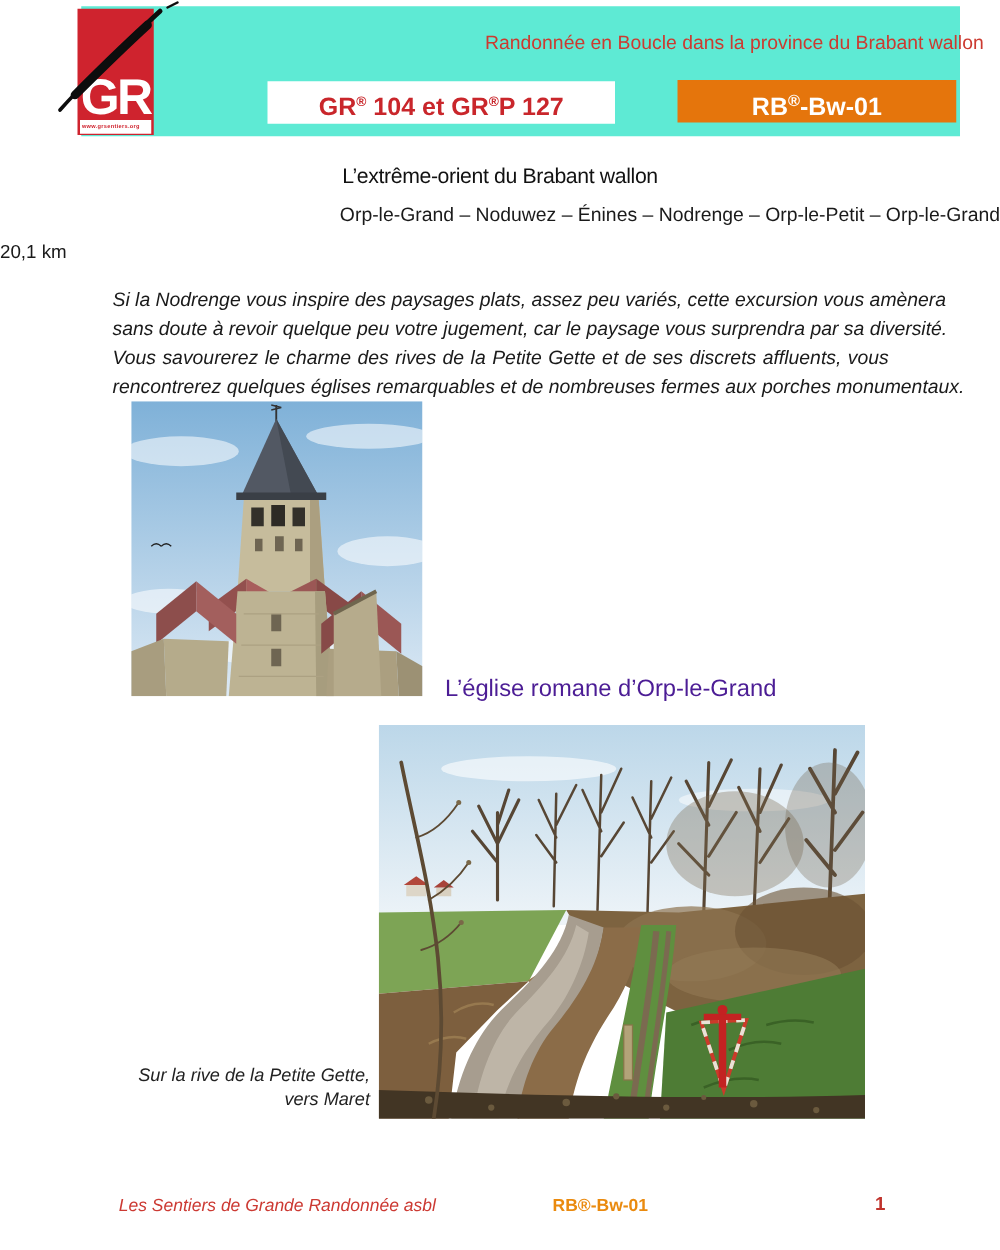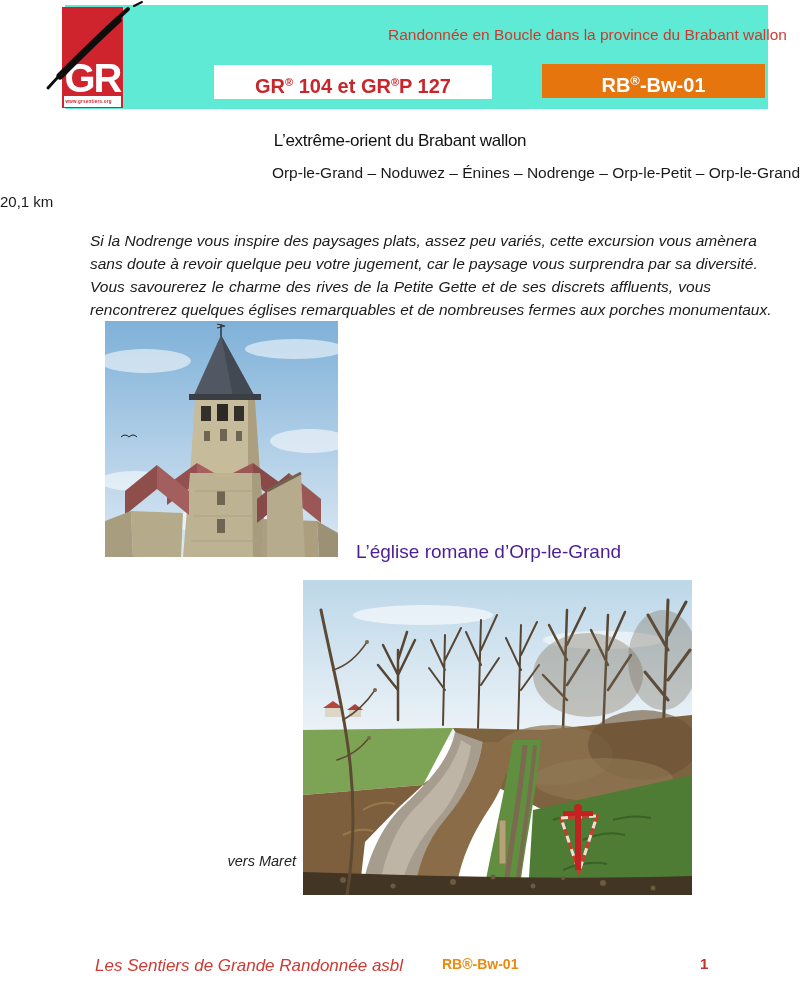--- a/index.html
+++ b/index.html
@@ -41,21 +41,21 @@
   
   .church-photo{position:absolute;left:105px;top:321px;width:233px;height:236px;}
   .church-caption{position:absolute;left:356px;top:541px;font-size:19px;color:#4c1d95;}
   .river-photo{position:absolute;left:303px;top:580px;width:389px;height:315px;}
   .river-caption{position:absolute;left:100px;top:852px;width:196px;text-align:right;
                  font-style:italic;font-size:14.5px;line-height:19px;color:#222;}
   figure{margin:0;padding:0;}
   figure svg{display:block;}
 
   
-  .footer-left{position:absolute;left:95px;top:956px;font-style:italic;font-size:17px;color:#cc3a33;}
+  .footer-left{position:absolute;left:95px;top:956px;font-style:italic;font-size:14px;color:#cc3a33;}
   .footer-center{position:absolute;left:442px;top:956px;font-weight:bold;font-size:14px;color:#ea8a0e;}
   .footer-page{position:absolute;left:700px;top:955px;font-weight:bold;font-size:15px;color:#c0332c;}
 </style>
 </head>
 <body>
 
 <div class="page">
 
   <div class="band">
     <div class="tagline">Randonnée en Boucle dans la province du Brabant wallon</div>
@@ -223,20 +223,21 @@
       <g stroke="#5d4a33" fill="none" stroke-linecap="round">
         <path d="M18,30 C36,120 62,200 44,315" stroke-width="3"></path>
         <path d="M30,90 C44,86 56,74 64,62 M40,140 C54,132 64,122 72,110 M34,180 C48,176 58,168 66,158" stroke-width="1.5"></path>
         <circle cx="64" cy="62" r="2" fill="#7a6848" stroke="none"></circle>
         <circle cx="72" cy="110" r="2" fill="#7a6848" stroke="none"></circle>
         <circle cx="66" cy="158" r="2" fill="#7a6848" stroke="none"></circle>
       </g>
     </svg>
   </figure>
   <figcaption class="river-caption">
+    <div>Sur la rive de la Petite Gette,</div>
     <div>vers Maret</div>
   </figcaption>
 
   <div class="footer-left">Les Sentiers de Grande Randonnée asbl</div>
   <div class="footer-center">RB®-Bw-01</div>
   <div class="footer-page">1</div>
 
 </div>
 
 </body></html>

